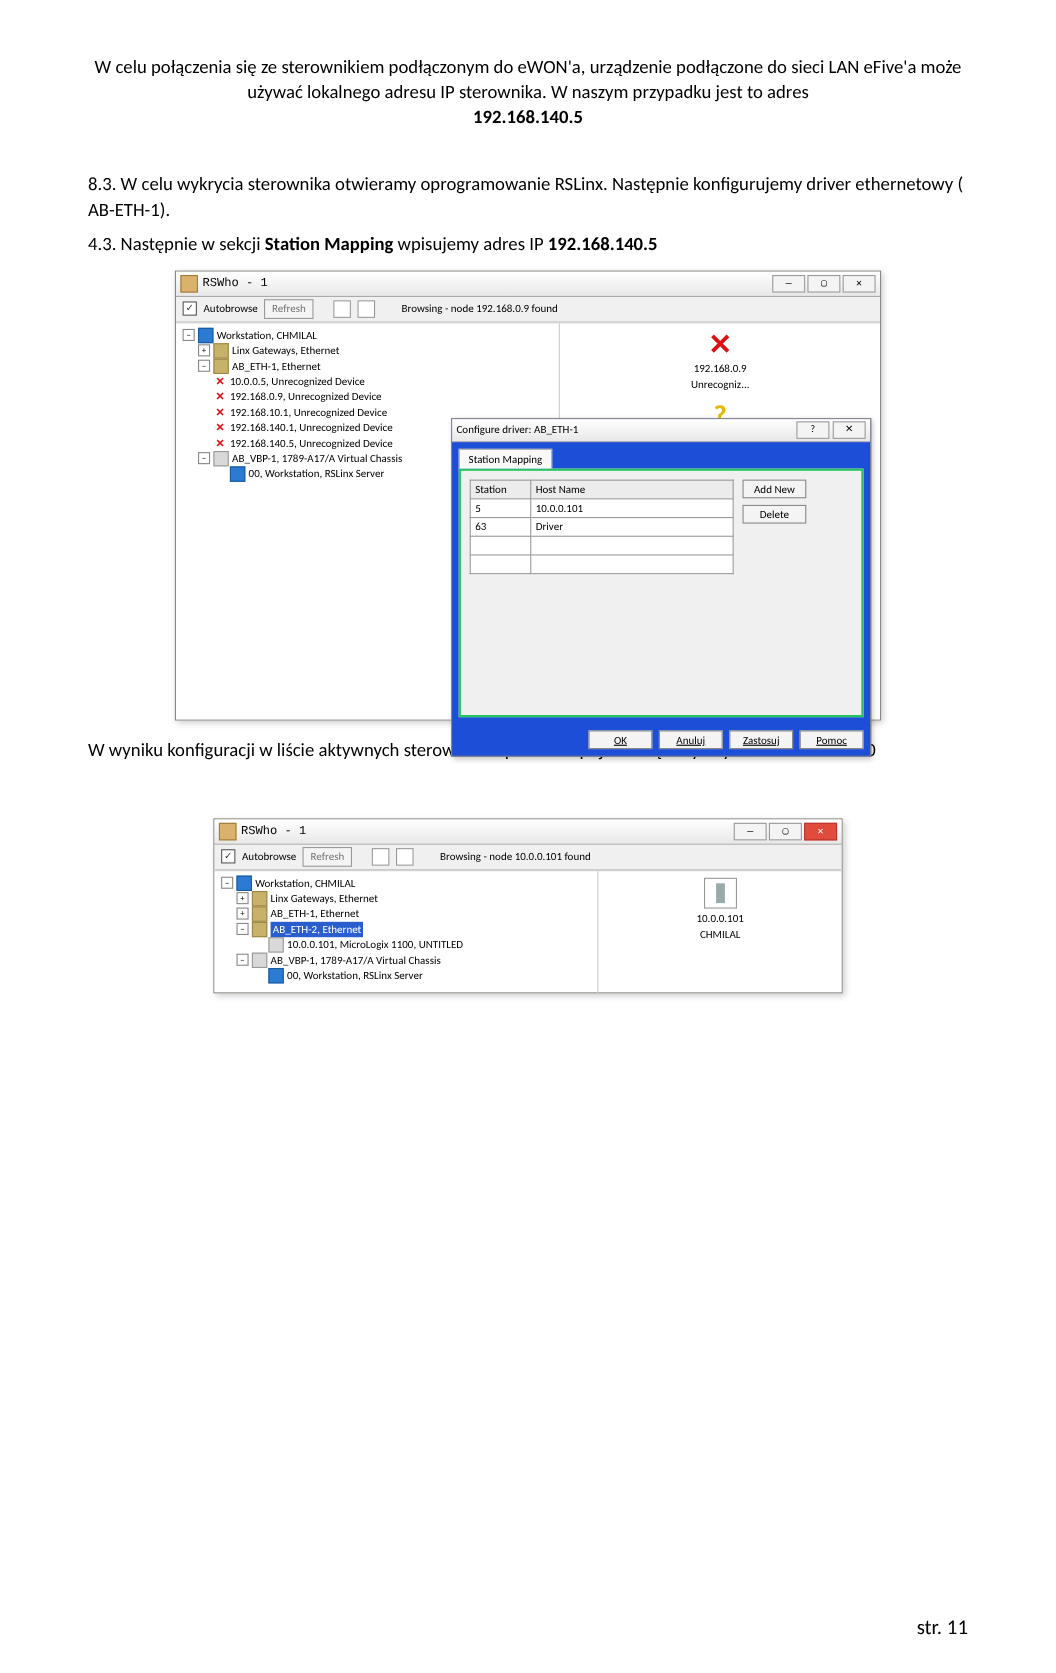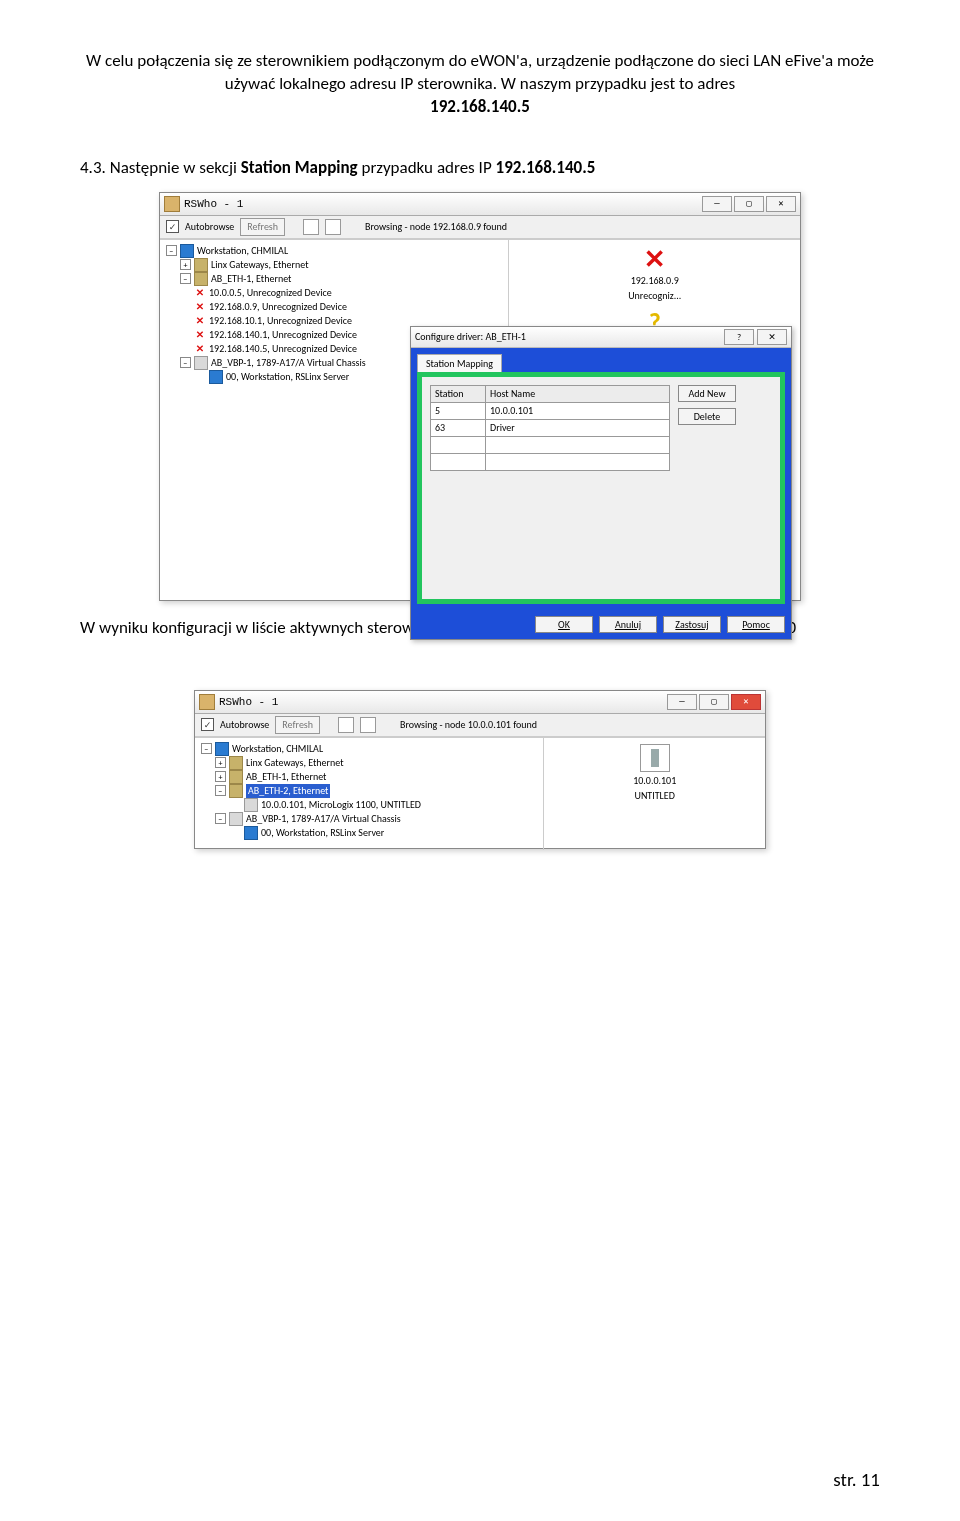--- a/index.html
+++ b/index.html
@@ -95,21 +95,21 @@
   }
   .dialog .dlg-title{
     height:20px;border-bottom:1px solid #bbb;background:linear-gradient(#fff,#e8e8e8);
     display:flex;align-items:center;justify-content:space-between;padding:0 4px;
   }
   .dialog .tab{
     display:inline-block;border:1px solid #aaa;border-bottom:none;background:#f8f8f8;
     padding:2px 8px;margin:6px 0 0 6px;font-size:10px;
   }
   .dialog .tabbody{
-    border:5px solid #22c55e;background:#f0f0f0;margin:0 6px 6px 6px;padding:8px;
+    border:2px solid #22c55e;background:#f0f0f0;margin:0 6px 6px 6px;padding:8px;
   }
   .dlg-buttons{display:flex;justify-content:flex-end;gap:6px;padding:6px;text-decoration:underline;}
   .dlg-btn{border:1px solid #888;background:#f4f4f4;padding:1px 0;font-size:10px;width:56px;text-align:center;}
   table.mapping{border-collapse:collapse;background:#fff;width:240px;}
   table.mapping th, table.mapping td{border:1px solid #999;font-size:10px;padding:1px 4px;text-align:left;height:14px;}
   table.mapping th{background:#ececec;font-weight:normal;}
 
   .footer{
     position:absolute;bottom:30px;right:80px;font-size:19px;
   }
@@ -119,23 +119,24 @@
 
 <div class="page">
 
   <p class="para center">
     <span>W celu połączenia się ze sterownikiem podłączonym do eWON'a, urządzenie podłączone do sieci LAN eFive'a może używać lokalnego adresu IP sterownika. W naszym przypadku jest to adres</span><br>
     <span class="bold">192.168.140.5</span>
   </p>
 
   <div class="section-gap"></div>
 
+  <p class="para">8.3. W celu wykrycia sterownika otwieramy oprogramowanie RSLinx. Następnie konfigurujemy driver ethernetowy ( AB-ETH-1).</p>
 
   <p class="para">
-    <span>4.3. Następnie w sekcji </span><span class="bold">Station Mapping</span><span> przypadku adres IP </span><span class="bold">192.168.140.5</span>
+    <span>4.3. Następnie w sekcji </span><span class="bold">Station Mapping</span><span> wpisujemy adres IP </span><span class="bold">192.168.140.5</span>
   </p>
 
   <div class="window" style="width:640px;">
     <div class="titlebar">
       <div class="left">
         <span class="icon"></span>
         <span>RSWho - 1</span>
       </div>
       <div class="wbtns">
         <div class="wbtn">—</div>
@@ -352,19 +353,19 @@
               </li>
             </ul>
           </li>
         </ul>
       </div>
       <div class="right-pane" style="width:38%;">
         <div class="device-icon">
           <div style="width:8px;height:18px;background:#9aa;"></div>
         </div>
         <span>10.0.0.101</span>
-        <span>UNTITLED</span>
+        <span>CHMILAL</span>
       </div>
     </div>
   </div>
 
   <div class="footer">str. 11</div>
 </div>
 
 </body></html>

